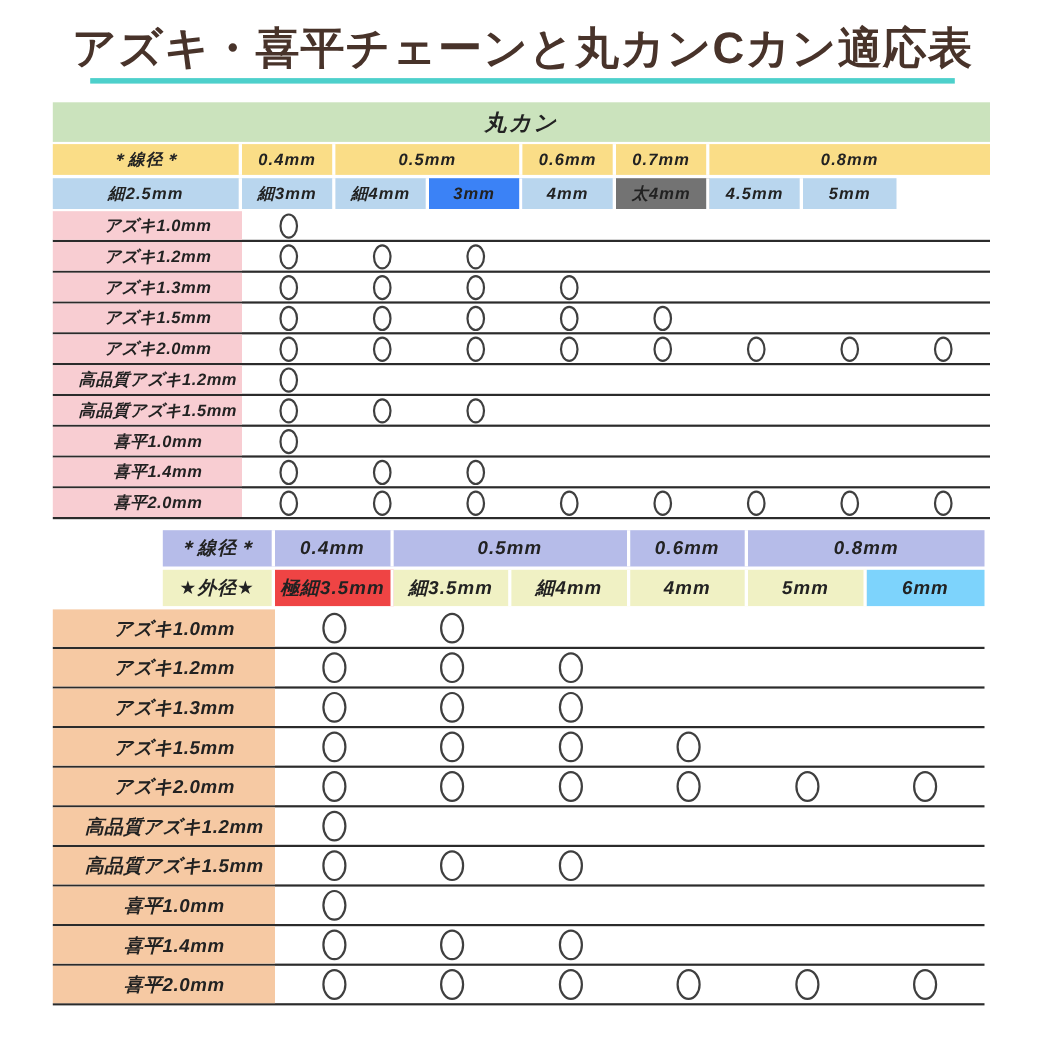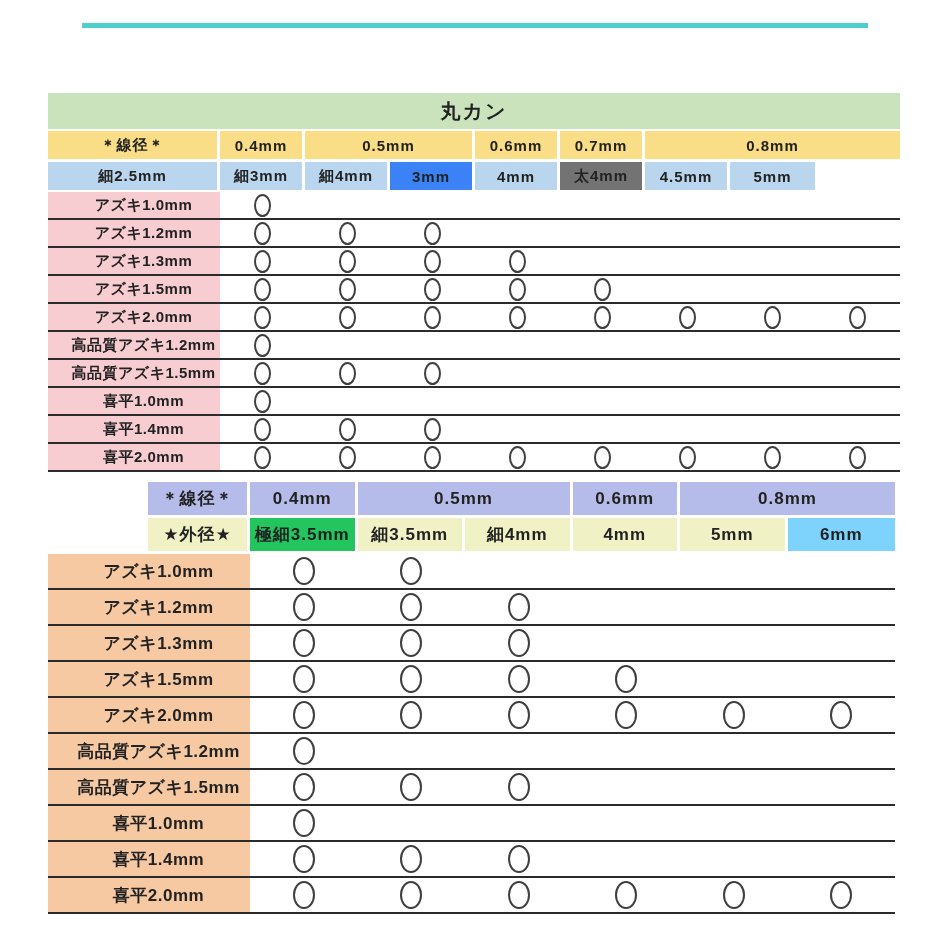--- a/index.html
+++ b/index.html
@@ -8,21 +8,21 @@
     font-family:"Liberation Sans","DejaVu Sans",sans-serif;
     font-weight:bold;color:#222;
   }
   .title-wrap{position:absolute;top:20px;left:0;width:950px;text-align:center;}
   .page-title{
     margin:0;font-size:40px;line-height:1.2;letter-spacing:1px;color:#48332a;
     display:inline-block;
   }
   .title-underline{width:786px;height:5px;margin:3px auto 0;background:#4dd0cb;}
 
-  .tbl{position:absolute;}
+  .tbl{position:absolute;font-style:italic;}
   #table-marukan{left:48px;top:93px;width:852px;}
   #table-ckan{left:48px;top:482px;width:847px;}
 
   .bar{
     display:flex;align-items:center;justify-content:center;
   }
   .t1 .bar{height:36px;font-size:20px;margin-bottom:2px;letter-spacing:2px;}
   .t2 .bar{height:37px;font-size:22px;margin-left:100px;width:747px;margin-bottom:2px;letter-spacing:2px;}
 
   .grid{display:grid;}
@@ -46,20 +46,21 @@
   .t2 .dlabel{font-size:17px;}
   .mcell{display:flex;align-items:center;justify-content:center;}
   .mark{border-radius:50%;background:transparent;border:2px solid #3f3f3f;}
   .t1 .mark{width:13px;height:19px;}
   .t2 .mark{width:18px;height:24px;}
 </style>
 </head>
 <body>
 
 <div class="title-wrap">
+  <h1 class="page-title">アズキ・喜平チェーンと丸カンCカン適応表</h1>
   <div class="title-underline"></div>
 </div>
 
 <section id="table-marukan" class="tbl t1">
     <div class="bar" style="background: rgb(203, 227, 189);">丸カン</div>
     <div class="grid hrow wire">
       <div class="hcell" style="background: rgb(250, 221, 135);">＊線径＊</div>
       <div class="hcell" style="background: rgb(250, 221, 135); grid-column: span 1;">0.4mm</div>
       <div class="hcell" style="background: rgb(250, 221, 135); grid-column: span 2;">0.5mm</div>
       <div class="hcell" style="background: rgb(250, 221, 135); grid-column: span 1;">0.6mm</div>
@@ -264,21 +265,21 @@
 <section id="table-ckan" class="tbl t2">
     <div class="grid hrow wire">
       <div class="hcell" style="background: rgb(182, 188, 233);">＊線径＊</div>
       <div class="hcell" style="background: rgb(182, 188, 233); grid-column: span 1;">0.4mm</div>
       <div class="hcell" style="background: rgb(182, 188, 233); grid-column: span 2;">0.5mm</div>
       <div class="hcell" style="background: rgb(182, 188, 233); grid-column: span 1;">0.6mm</div>
       <div class="hcell" style="background: rgb(182, 188, 233); grid-column: span 2;">0.8mm</div>
     </div>
     <div class="grid hrow outer">
       <div class="hcell" style="background: rgb(240, 241, 196);">★外径★</div>
-      <div class="hcell" style="background: #22c55e;">極細3.5mm</div>
+      <div class="hcell" style="background: #ef4444;">極細3.5mm</div>
       <div class="hcell" style="background: rgb(240, 241, 196);">細3.5mm</div>
       <div class="hcell" style="background: rgb(240, 241, 196);">細4mm</div>
       <div class="hcell" style="background: rgb(240, 241, 196);">4mm</div>
       <div class="hcell" style="background: rgb(240, 241, 196);">5mm</div>
       <div class="hcell" style="background: #7dd3fc;">6mm</div>
     </div>
     <div class="grid drow" style="border-bottom-color: rgb(43, 43, 43);">
       <div class="dlabel" style="background: rgb(246, 201, 163);">アズキ1.0mm</div>
       <div class="mcell">
         <div class="mark" title="○" style="border-color: rgb(63, 63, 63);"></div>

